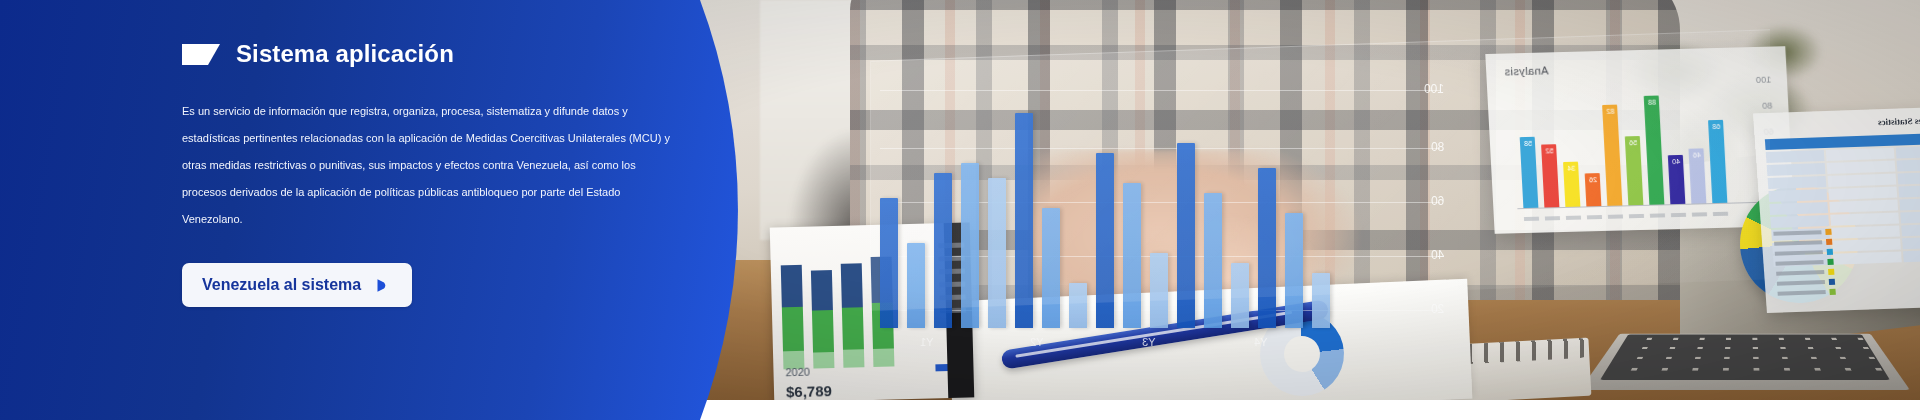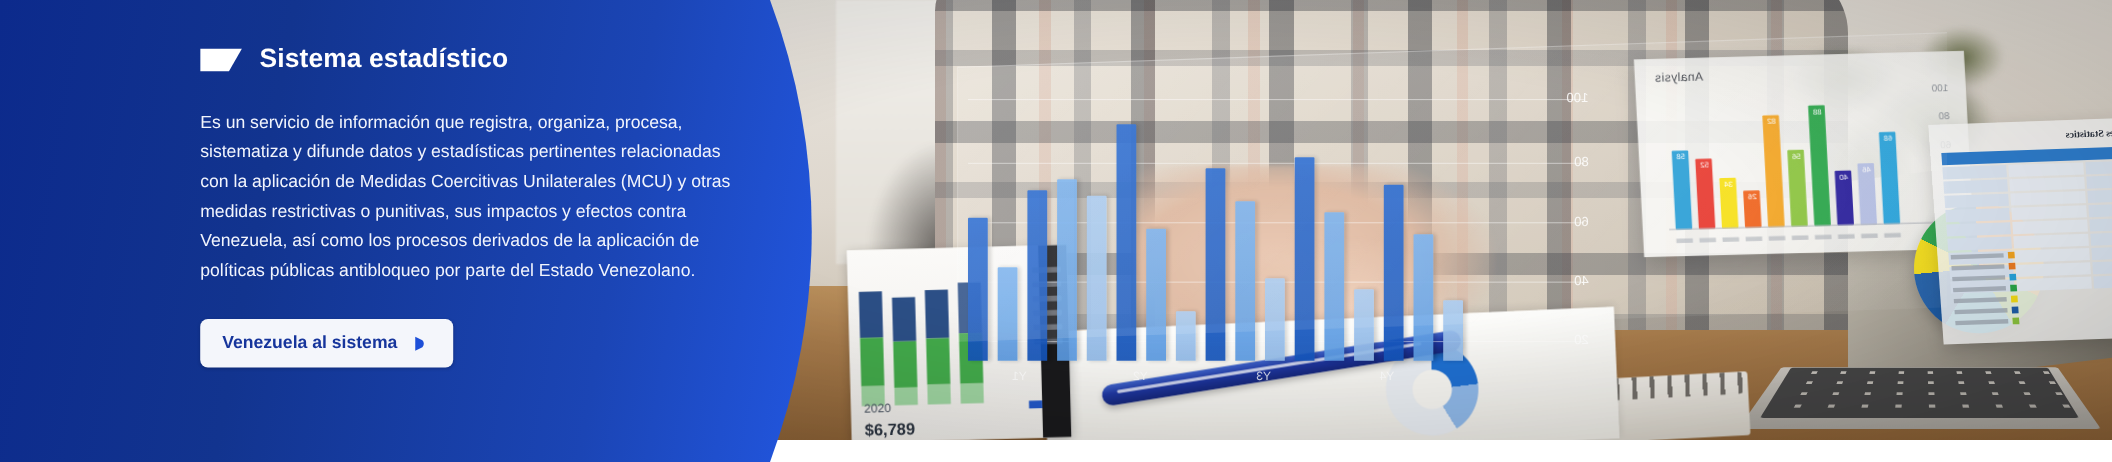--- a/index.html
+++ b/index.html
@@ -333,21 +333,21 @@
     color: #ffffff;
     font-size: 24px;
     font-weight: 700;
     letter-spacing: .1px;
     font-family: "Liberation Sans", sans-serif;
   }
 
   .description {
     margin-top: 30px;
     color: #f2f5fd;
-    font-size: 16px;
+    font-size: 11px;
     line-height: 27px;
     font-family: "Liberation Sans", sans-serif;
     width: 500px;
   }
 
   .cta {
     display: inline-flex; align-items: center; gap: 14px;
     margin-top: 30px;
     background: #f4f6fb;
     border: none;
@@ -611,21 +611,21 @@
 
   <div class="blue-base"></div>
   <div class="blue-panel"></div>
 
   <div class="content">
 
     <div class="title-row">
       <svg class="flag-icon" viewBox="0 0 38 21">
         <path d="M0 0 H34 L38 0 L26 21 H0 Z" fill="#ffffff"></path>
       </svg>
-      <div class="title-text">Sistema estadístico</div>
+      <div class="title-text">Sistema aplicación</div>
     </div>
 
     <p class="description">Es un servicio de información que registra, organiza, procesa, sistematiza y difunde datos y estadísticas pertinentes relacionadas con la aplicación de Medidas Coercitivas Unilaterales (MCU) y otras medidas restrictivas o punitivas, sus impactos y efectos contra Venezuela, así como los procesos derivados de la aplicación de políticas públicas antibloqueo por parte del Estado Venezolano.</p>
 
     <button class="cta">
       <span class="cta-label">Venezuela al sistema</span>
       <svg class="cta-arrow" viewBox="0 0 15 15">
         <path d="M2.5 1.2 L2.5 13.8 L9 10.6 A4.4 4.4 0 0 0 9 4.4 Z" fill="#1d4fd8"></path>
       </svg>
     </button>

